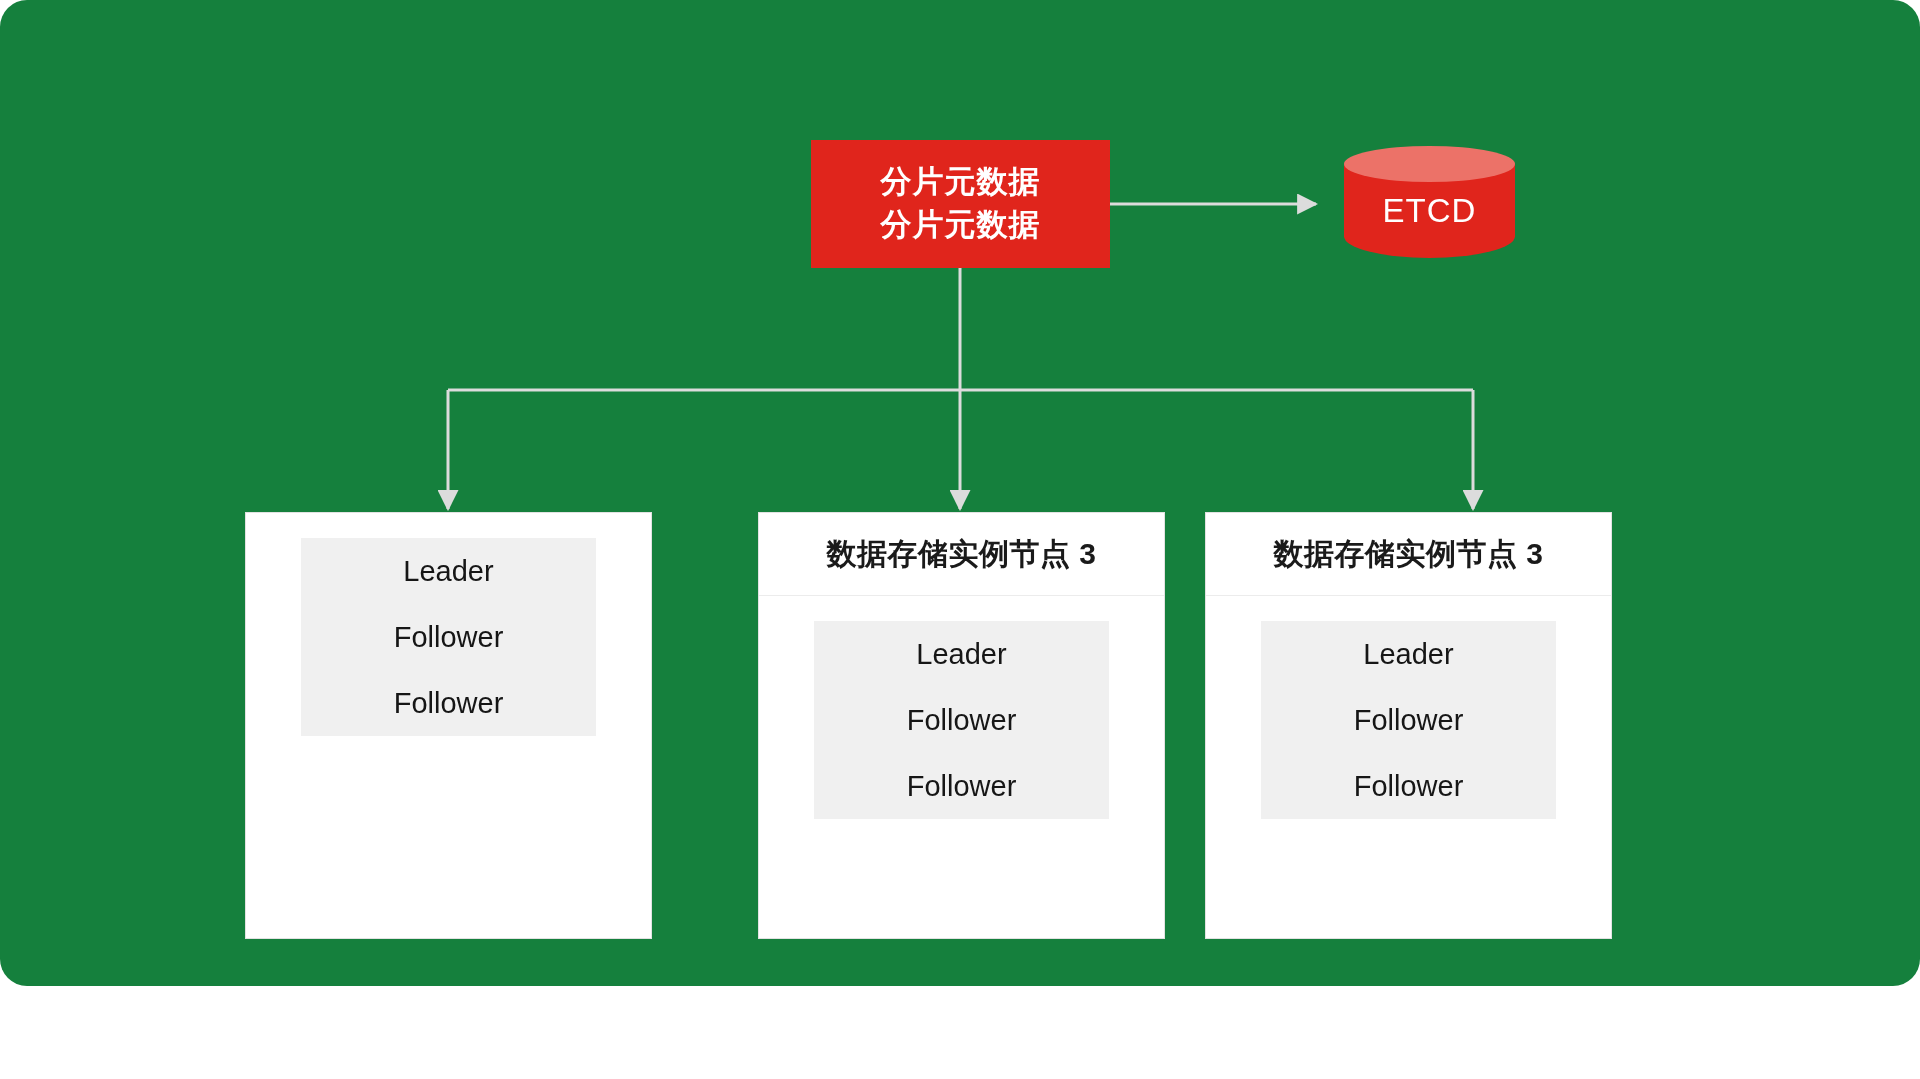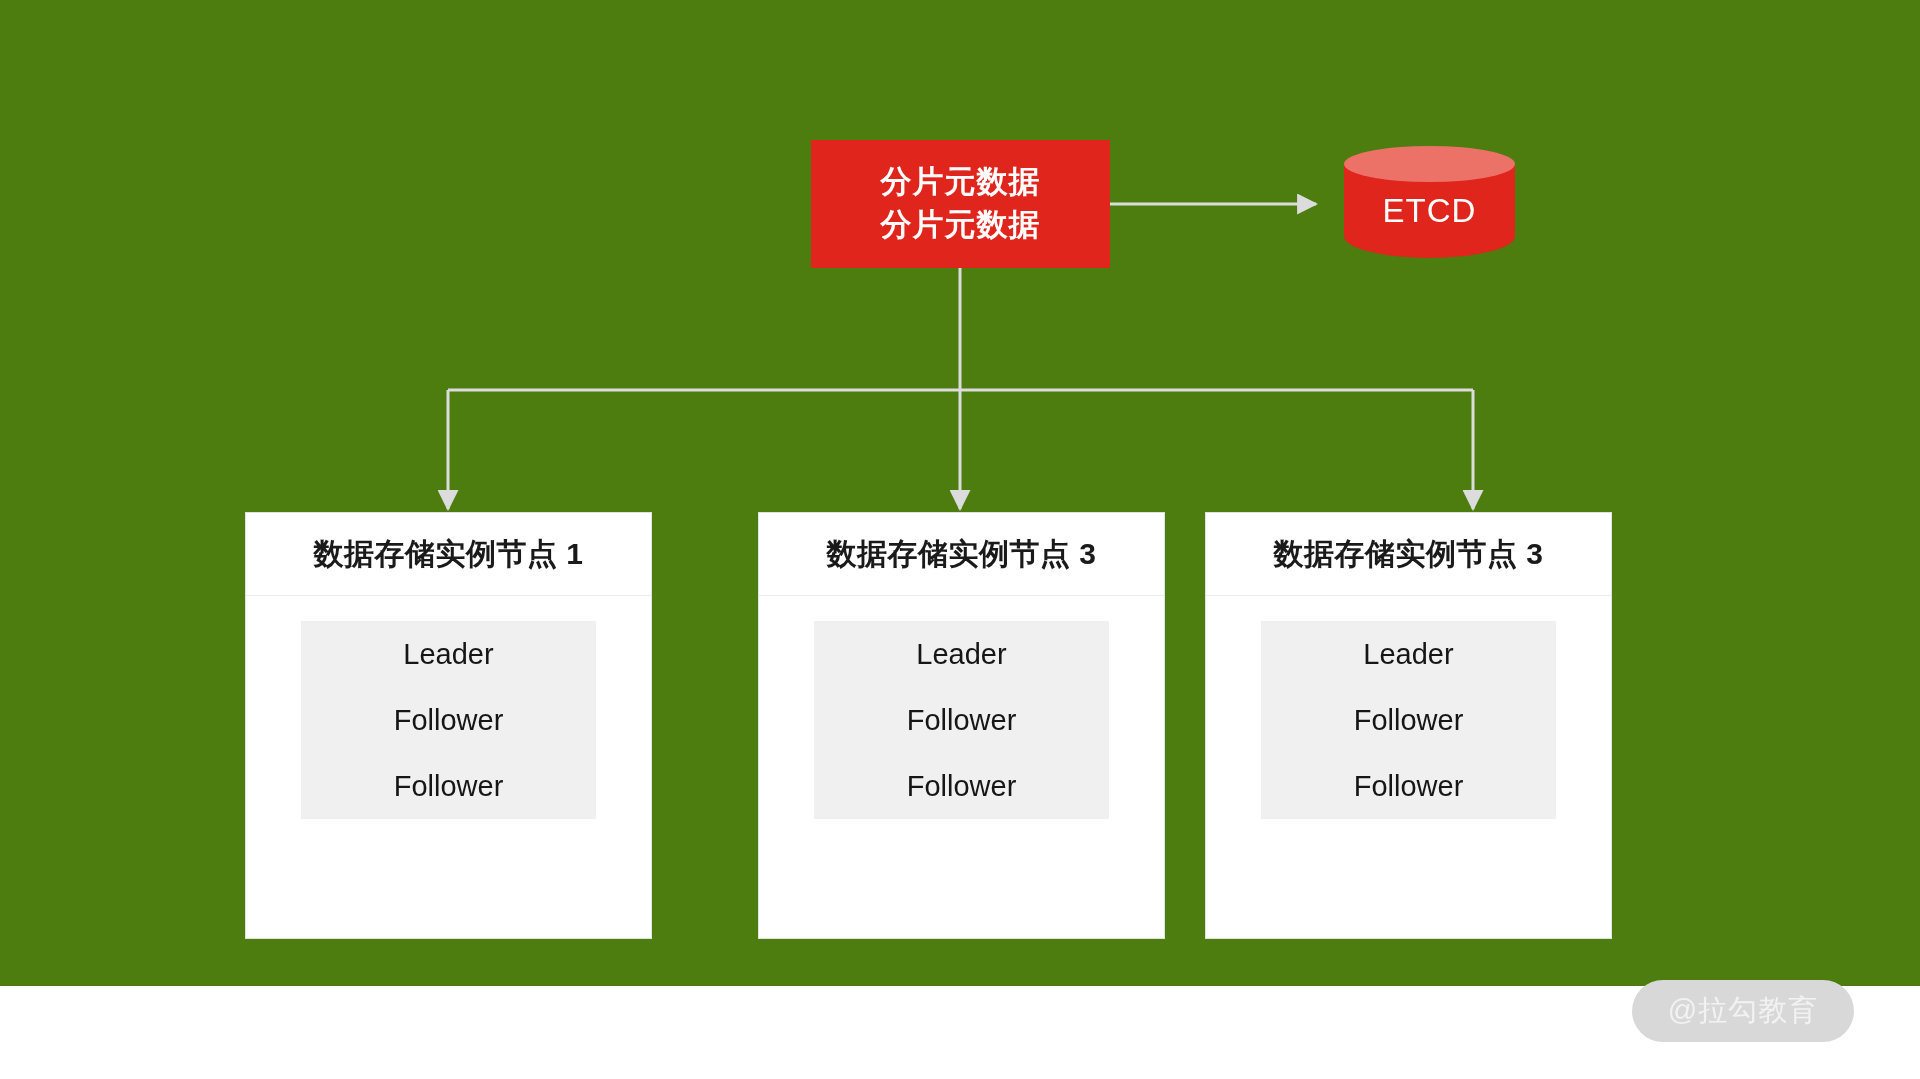--- a/index.html
+++ b/index.html
@@ -11,21 +11,22 @@
   body {
     font-family: "Liberation Sans", "DejaVu Sans", sans-serif;
     width: 1920px;
     height: 1079px;
     overflow: hidden;
   }
   #canvas {
     position: relative;
     width: 1920px;
     height: 986px;
-    background: #4d7c0f;
+    background: #15803d;
+    border-radius: 27px;
   }
   #edges {
     position: absolute;
     left: 0;
     top: 0;
     width: 1920px;
     height: 1079px;
     pointer-events: none;
   }
 
@@ -183,21 +184,20 @@
     <div class="line">分片元数据</div>
   </div>
 
   <div class="cylinder">
     <div class="cyl-body"></div>
     <div class="cyl-top"></div>
     <div class="cyl-label">ETCD</div>
   </div>
 
   <div class="node-box n1">
-    <div class="node-title">数据存储实例节点 1</div>
     <div class="node-body">
       <div class="role-chip">Leader</div>
       <div class="role-chip">Follower</div>
       <div class="role-chip">Follower</div>
     </div>
   </div>
 
   <div class="node-box n2">
     <div class="node-title">数据存储实例节点 3</div>
     <div class="node-body">
@@ -209,17 +209,14 @@
 
   <div class="node-box n3">
     <div class="node-title">数据存储实例节点 3</div>
     <div class="node-body">
       <div class="role-chip">Leader</div>
       <div class="role-chip">Follower</div>
       <div class="role-chip">Follower</div>
     </div>
   </div>
 
-  <div class="watermark">
-    <span>@拉勾教育</span>
-  </div>
 
 </div>
 
 </body></html>

